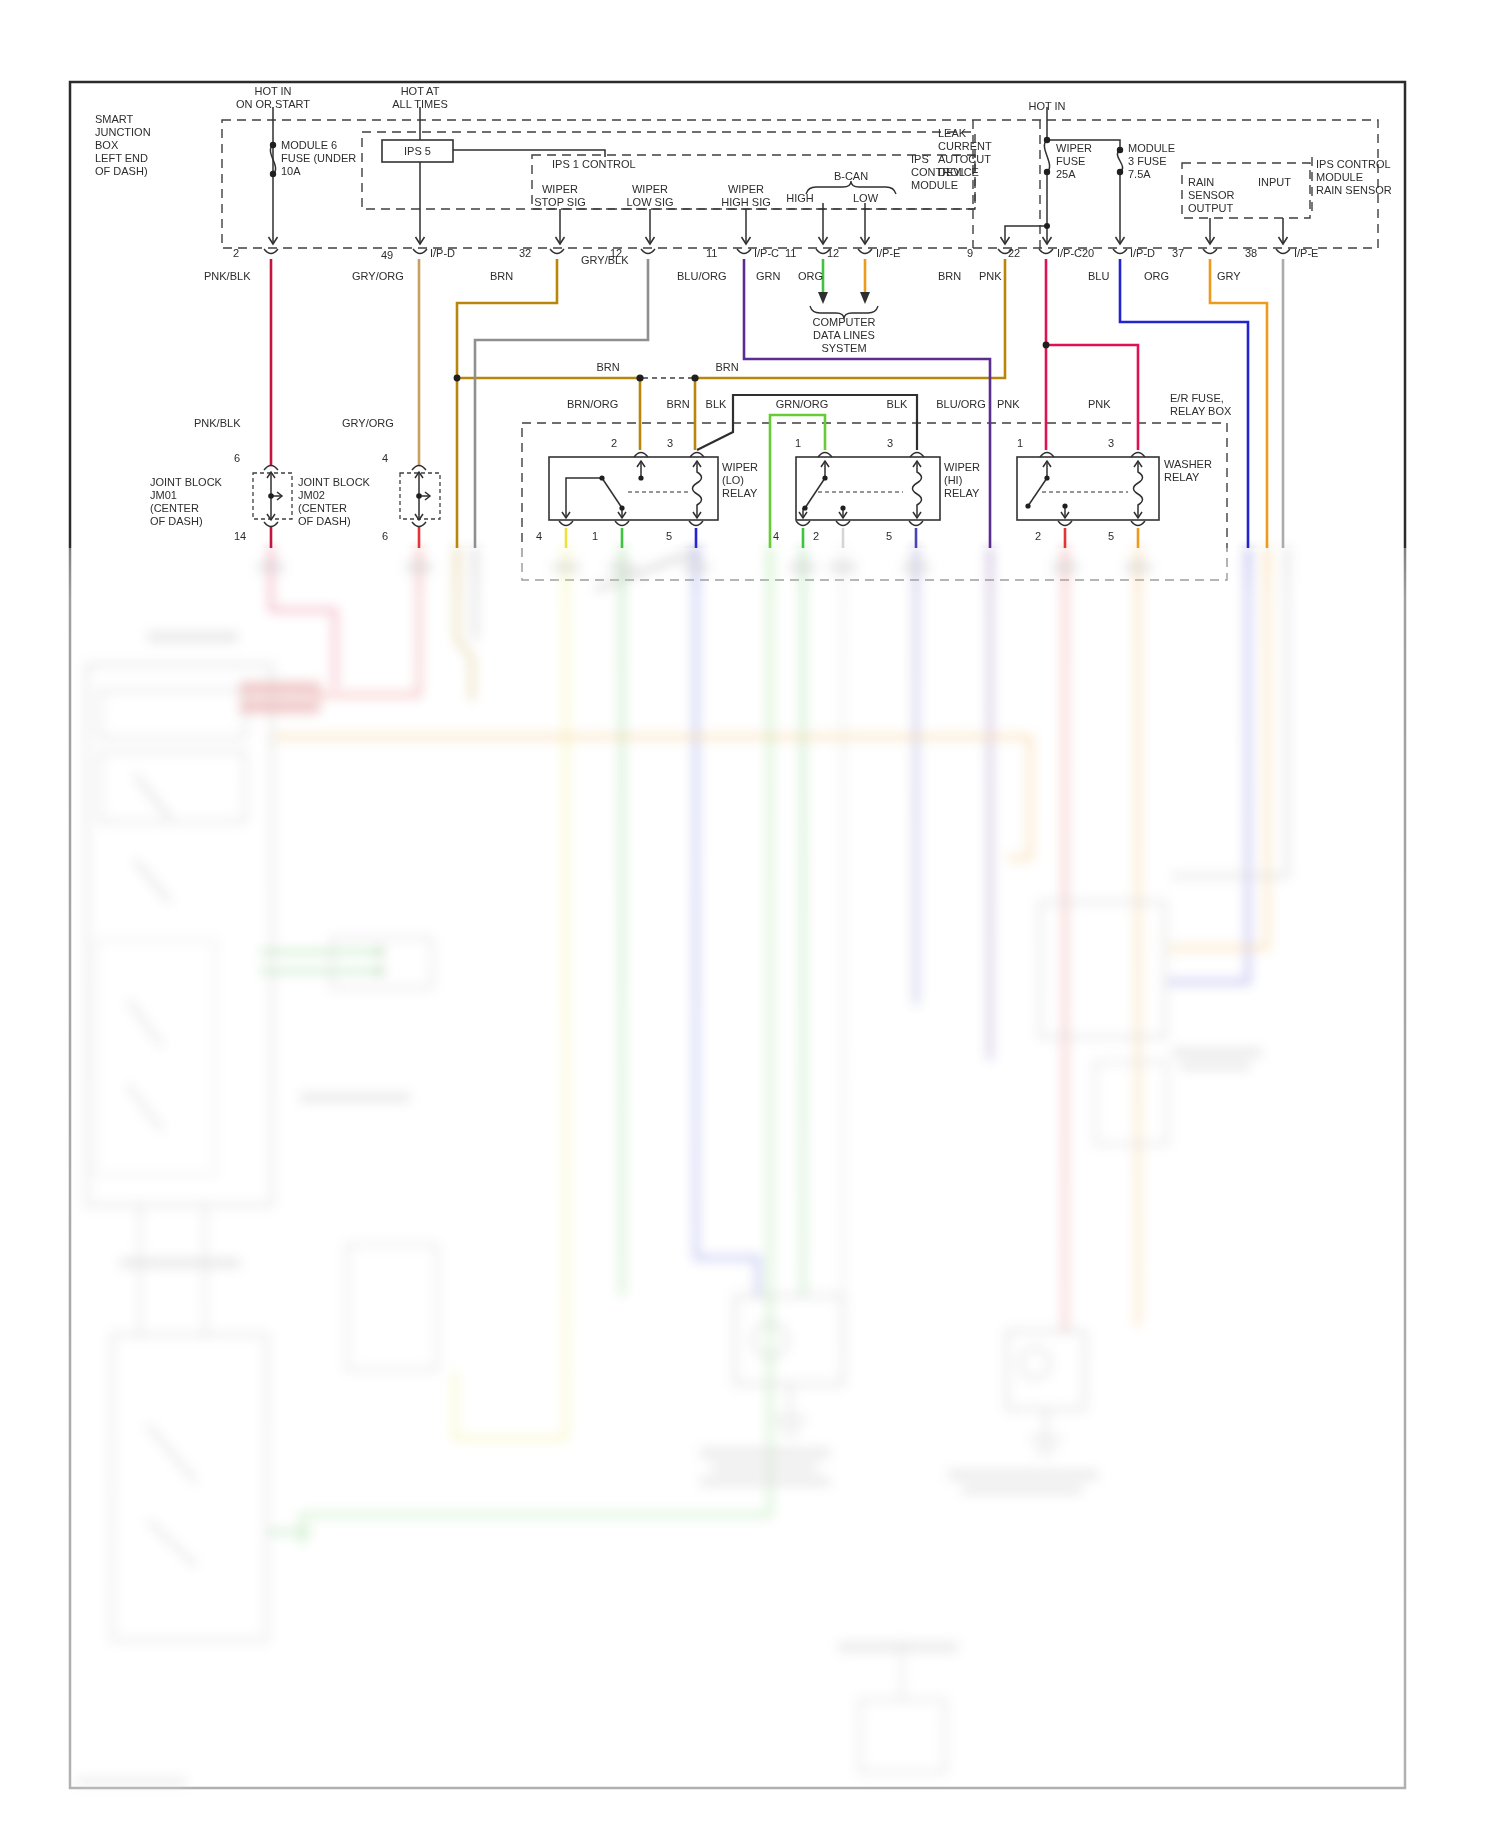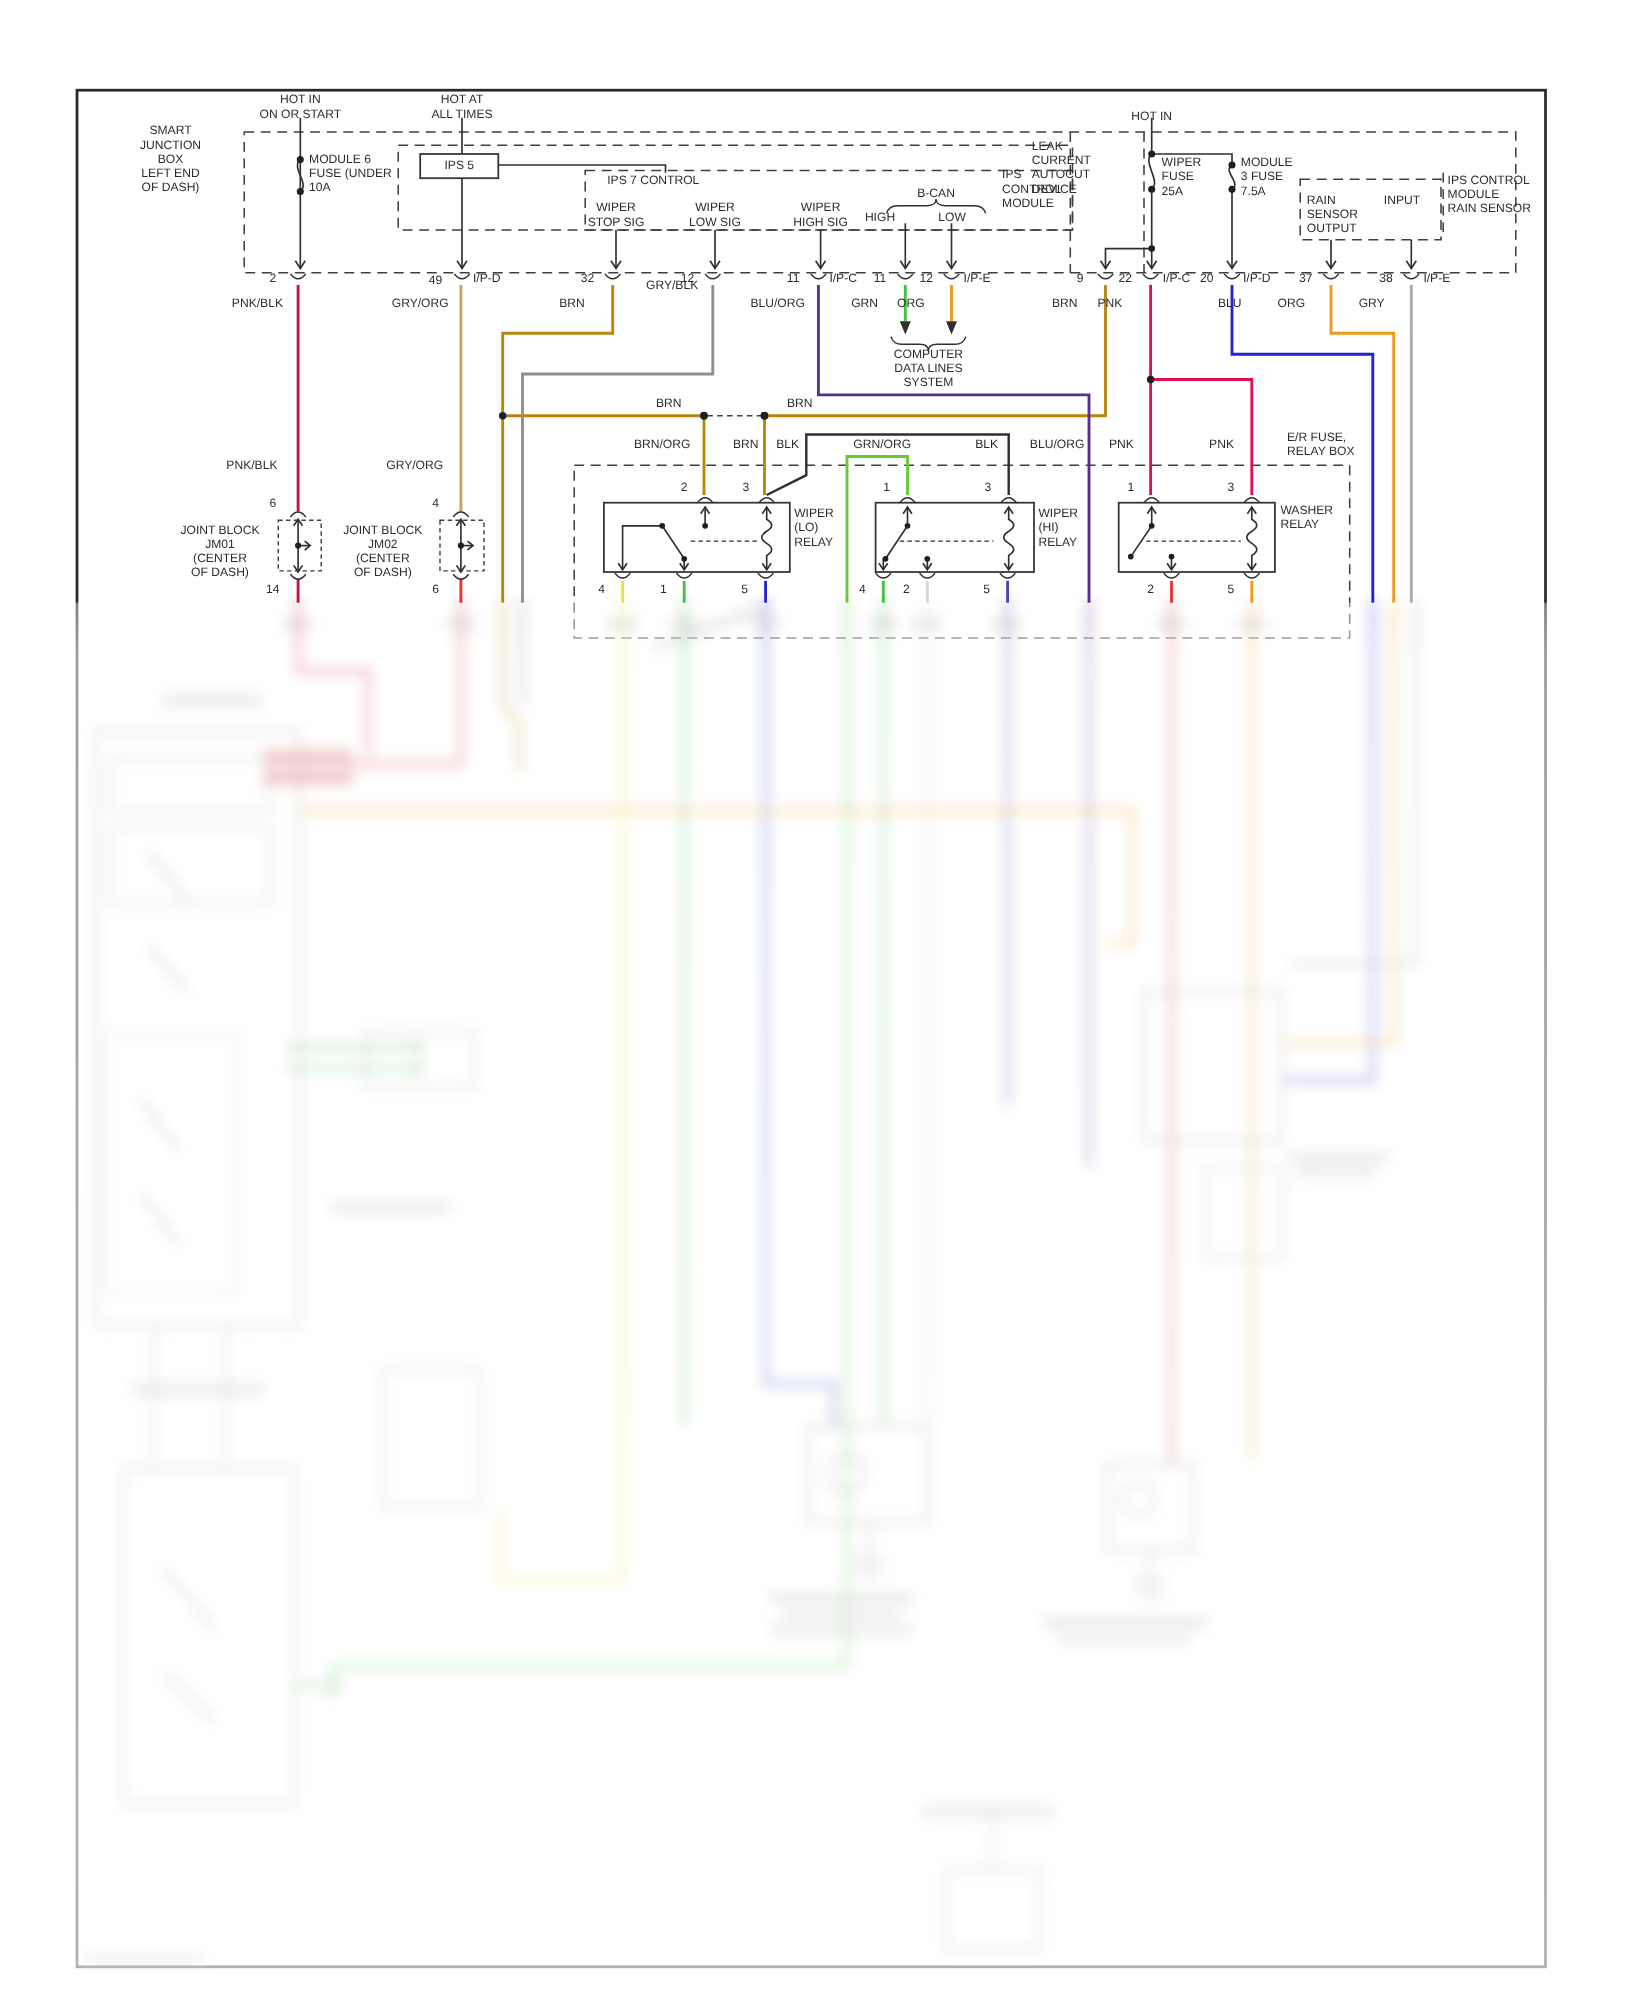--- a/index.html
+++ b/index.html
@@ -1,19 +1,19 @@
 <!DOCTYPE html>
 <html><head>
 <meta charset="utf-8">
 <style>
   html,body{margin:0;padding:0;background:#fff;}
   #page{position:relative;width:1500px;height:1825px;background:#ffffff;overflow:hidden;
         font-family:"Liberation Sans", sans-serif;}
   .lbl{position:absolute;font-size:11px;line-height:13px;color:#2d2d2d;white-space:pre-line;}
-  .r{text-align:center}.c{text-align:center}
+  .r{text-align:left}.c{text-align:center}
   svg{position:absolute;left:0;top:0;}
   #ghostwrap{position:absolute;left:0;top:548px;width:1500px;height:1242px;filter:blur(6px);opacity:.9;}
   #wash{position:absolute;left:0;top:548px;width:1500px;height:1277px;
         background:linear-gradient(180deg,rgba(255,255,255,.40) 0%,rgba(255,255,255,.55) 4%,rgba(255,255,255,.60) 60%,rgba(255,255,255,.63) 100%);}
 </style>
 </head>
 <body>
 
 <div id="page">
 
@@ -234,21 +234,21 @@
   <div class="lbl c" style="left:997px;top:100px;width:100px">HOT IN</div>
   <div class="lbl r" style="left:95px;top:113px;width:120px">SMART
 JUNCTION
 BOX
 LEFT END
 OF DASH)</div>
   <div class="lbl" style="left:281px;top:139px;width:110px">MODULE 6
 FUSE (UNDER
 10A</div>
   <div class="lbl c" style="left:382px;top:145px;width:71px">IPS 5</div>
-  <div class="lbl" style="left:552px;top:158px;width:130px">IPS 7 CONTROL</div>
+  <div class="lbl" style="left:552px;top:158px;width:130px">IPS 1 CONTROL</div>
   <div class="lbl c" style="left:520px;top:183px;width:80px">WIPER
 STOP SIG</div>
   <div class="lbl c" style="left:610px;top:183px;width:80px">WIPER
 LOW SIG</div>
   <div class="lbl c" style="left:706px;top:183px;width:80px">WIPER
 HIGH SIG</div>
   <div class="lbl c" style="left:816px;top:170px;width:70px">B-CAN</div>
   <div class="lbl c" style="left:770px;top:192px;width:60px">HIGH</div>
   <div class="lbl c" style="left:838px;top:192px;width:55px">LOW</div>
   <div class="lbl" style="left:911px;top:153px;width:70px">IPS CONTROL

